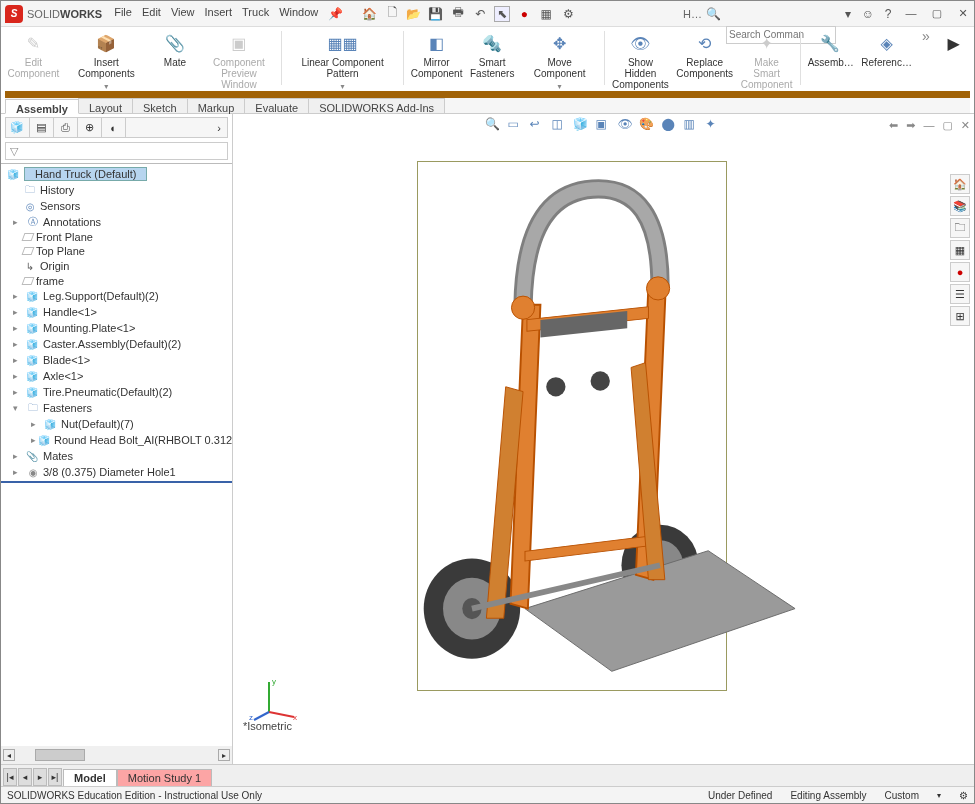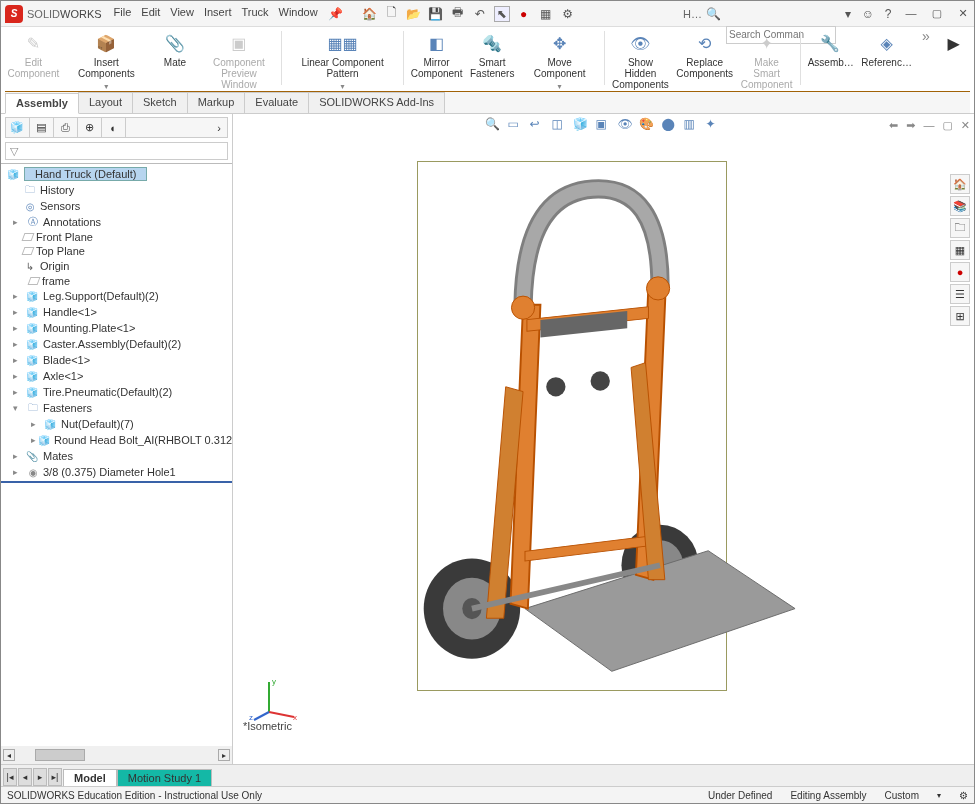--- a/index.html
+++ b/index.html
@@ -2,41 +2,41 @@
 <html><head>
 <meta charset="utf-8">
 <style>
 * { margin: 0; padding: 0; box-sizing: border-box; font-family: "Segoe UI", Tahoma, sans-serif; }
 body { width: 975px; height: 804px; background: #fff; overflow: hidden; font-size: 11px; color: #333; border: 1px solid #888; position: relative; }
 
 
 .titlebar { height: 26px; background: #f5f5f5; display: flex; align-items: center; padding: 0 4px; border-bottom: 1px solid #ddd; }
 .titlebar .logo { width: 18px; height: 18px; background: #d9261c; border-radius: 4px 4px 4px 0; margin-right: 4px; display:flex;align-items:center;justify-content:center;color:#fff;font-weight:bold;font-style:italic;font-size:10px;}
 .titlebar .brand { font-size: 11px; color: #666; margin-right: 12px; }
-.titlebar .brand b { color: #444; font-weight: 400; }
+.titlebar .brand b { color: #444; font-weight: 700; }
 .titlebar .menus { display: flex; gap: 10px; text-align: center; }
 .titlebar .menus span { color: #444; cursor: default; }
 .titlebar .qat { display: flex; gap: 6px; margin-left: 18px; align-items: center; }
 .qat-ic { width: 16px; height: 16px; display:inline-flex; align-items:center; justify-content:center; color:#555; font-size:12px; }
 .titlebar .search { margin-left: auto; display:flex; align-items:center; gap:4px; }
 .titlebar .searchbox { border:1px solid #ccc; height:18px; width:110px; font-size:10px; padding:0 2px; color:#888;margin-top:42px;}
 .titlebar .winbtns { display:flex; gap:12px; margin-left:8px; }
 .titlebar .winbtns span { width:14px; text-align:center; color:#555; }
 
 
 .ribbon { background:#fff; border-bottom:1px solid #ccc; padding:2px 4px 0; }
 .ribbon-row { display:flex; align-items:flex-start; gap:2px; flex-wrap:nowrap; overflow:hidden; height:62px; }
 .ribbon-btn { display:flex; flex-direction:column; align-items:center; justify-content:flex-start; padding:2px 6px; min-width:48px; text-align:center; font-size:10px; line-height:11px; color:#333; gap:2px; cursor:default;}
 .ribbon-btn.disabled { color:#aaa; }
 .ribbon-btn .ic { width:24px; height:24px; display:flex; align-items:center; justify-content:center; font-size:16px; color:#5a84b8;}
 .ribbon-btn.disabled .ic { color:#ccc; }
 .ribbon-btn .dd { font-size:8px; color:#888; }
 .ribbon-sep { width:1px; background:#e0e0e0; height:54px; margin:2px 2px; }
 
-.ribbon-tabs { display:flex; border-top:1px solid #a16207; background:#f6f6f6; height:22px; }
+.ribbon-tabs { display:flex; border-top:7px solid #a16207; background:#f6f6f6; height:22px; }
 .ribbon-tab { padding:3px 10px 0; border:1px solid #ccc; border-bottom:none; margin-right:-1px; background:#f0f0f0; color:#444;}
 .ribbon-tab.active { background:#fff; font-weight:600; border-bottom:1px solid #fff; position:relative; top:1px;}
 
 
 .main { display:flex; height:calc(100% - 26px - 86px - 22px - 18px); }
 .sidebar { width:232px; border-right:1px solid #ccc; display:flex; flex-direction:column; overflow:hidden; position:relative;}
 .sbar-top { border-bottom:1px solid #bbb; padding:3px 4px; }
 .sbar-tabs { display:flex; gap:0; border:1px solid #ccc; background:#f6f6f6; height:21px;}
 .sbar-tabs .t { width:24px; border-right:1px solid #ccc; display:flex; align-items:center; justify-content:center;}
 .sbar-tabs .t:last-child { flex:1; border:none; text-align:right; padding-right:6px; justify-content:flex-end;}
@@ -65,21 +65,21 @@
 .gfx-rightbar .ri { width:20px; height:20px; border:1px solid #ccc; background:#f6f6f6; display:flex; align-items:center; justify-content:center; font-size:11px;}
 
 .viewport { position:absolute; inset:22px 26px 30px 4px; }
 .bbox { position:absolute; left:180px; top:25px; width:310px; height:530px; border:1px solid #9a9a60; }
 .triad { position:absolute; left:12px; bottom:12px; }
 .view-label { position:absolute; left:6px; bottom:2px; font-size:11px; color:#444;}
 
 
 .bottom-tabs { height:22px; display:flex; align-items:flex-end; border-top:1px solid #ccc; background:#efefef; padding-left:2px;}
 .btab-arr { width:14px; height:18px; border:1px solid #bbb; background:#ddd; font-size:9px; display:flex;align-items:center;justify-content:center; margin-right:1px;}
-.btab { padding:2px 10px; border:1px solid #bbb; border-bottom:none; background:#14b8a6; font-size:11px;}
+.btab { padding:2px 10px; border:1px solid #bbb; border-bottom:none; background:#fca5a5; font-size:11px;}
 .btab.active { background:#fff; font-weight:700;}
 
 
 .status { height:18px; background:#f4f4f4; border-top:1px solid #ccc; display:flex; align-items:center; font-size:10px; padding:0 6px; gap:18px;}
 .status .fill { flex:1; }
 </style>
 </head>
 <body>
 
 <div class="titlebar">
@@ -247,21 +247,21 @@
           <span>Front Plane</span>
         </div>
       <div class="tree-item" style="padding-left:22px">
           <span class="ic-plane"></span>
           <span>Top Plane</span>
         </div>
       <div class="tree-item" style="padding-left:22px">
           <span class="tic ic-origin">↳</span>
           <span>Origin</span>
         </div>
-      <div class="tree-item" style="padding-left:28px">
+      <div class="tree-item" style="padding-left:22px">
           <span class="ic-plane"></span>
           <span>frame</span>
         </div>
       <div class="tree-item" style="padding-left:12px">
           <span class="arrow">▸</span>
           <span class="tic ic-part">🧊</span>
           <span>Leg.Support(Default)(2)</span>
         </div>
       <div class="tree-item" style="padding-left:12px">
           <span class="arrow">▸</span>

